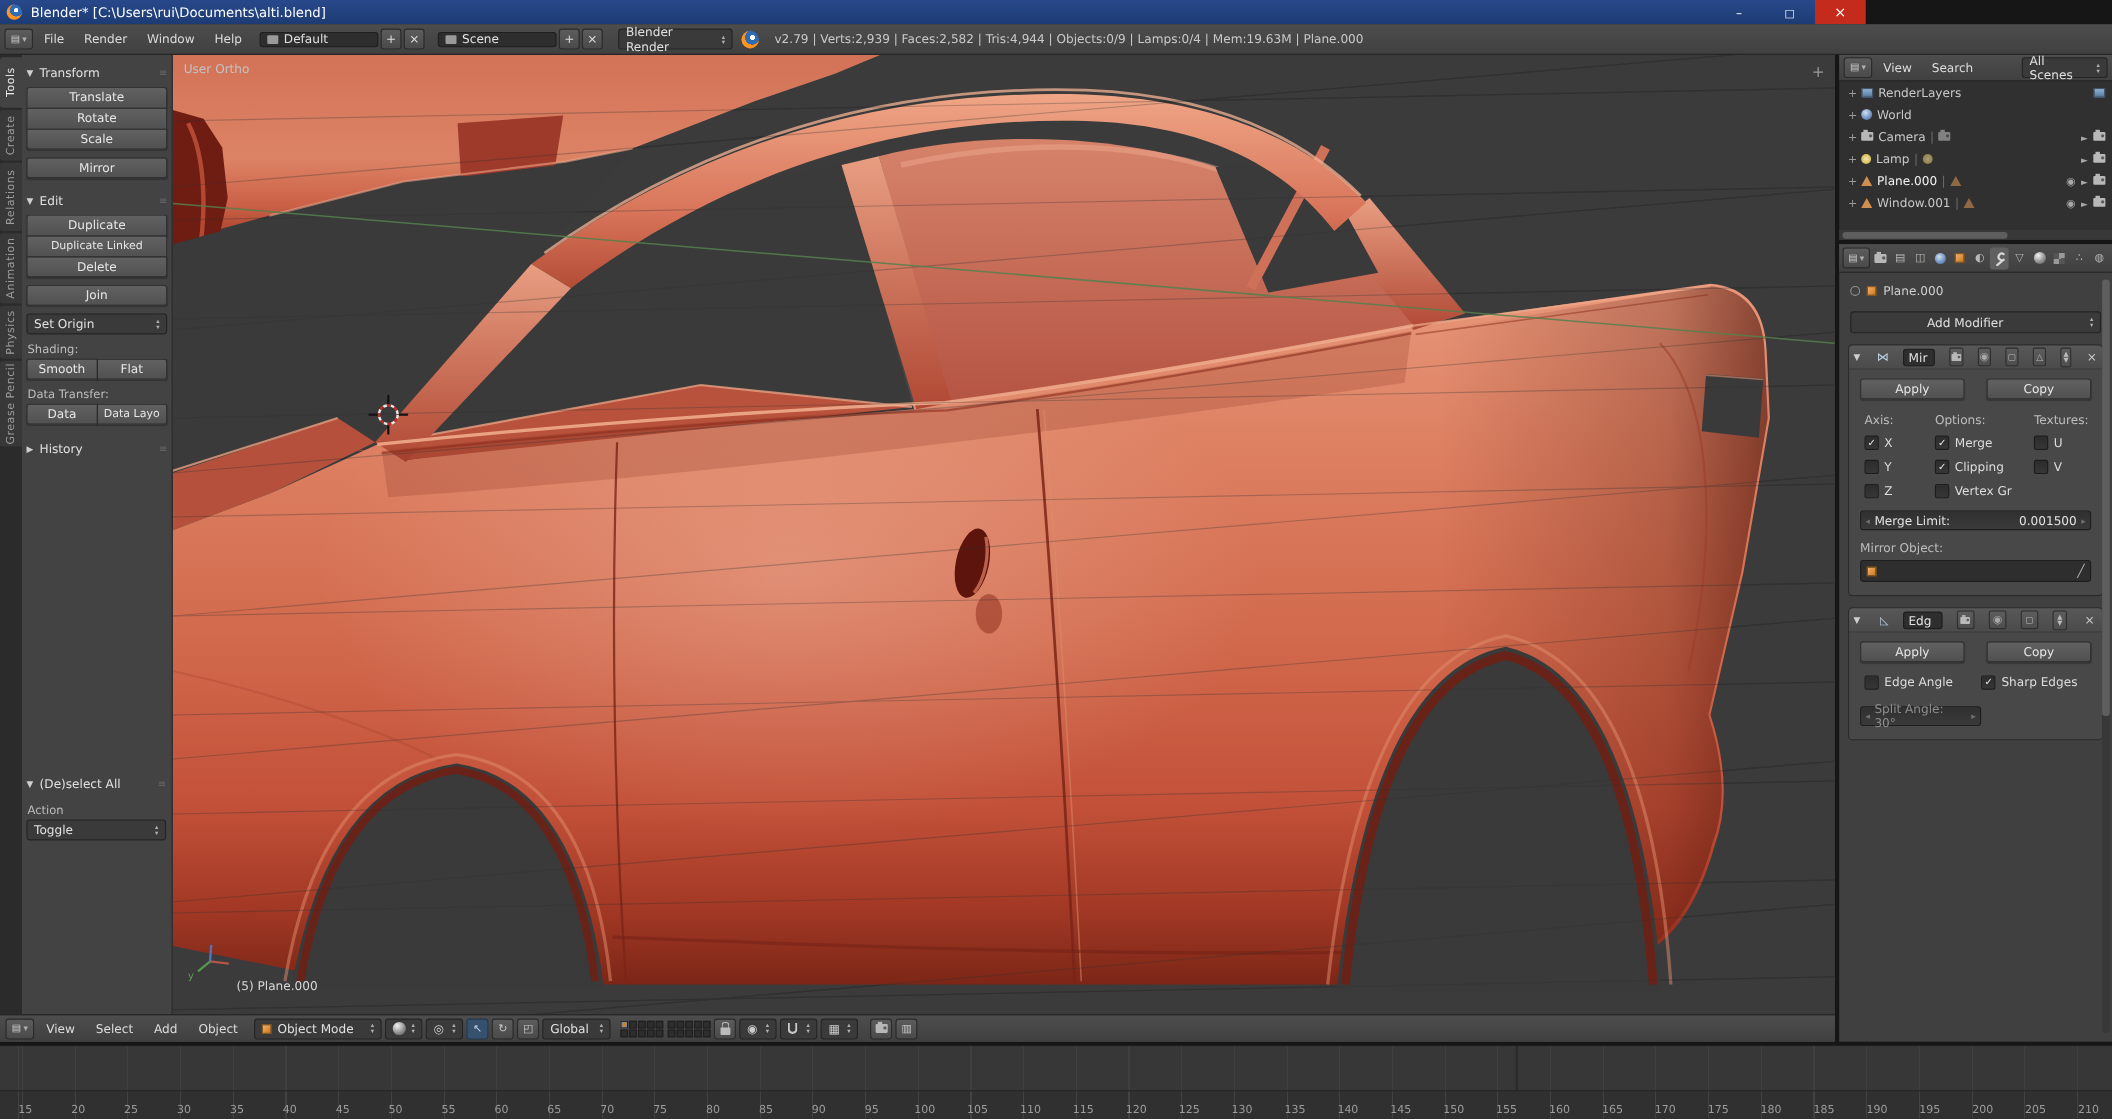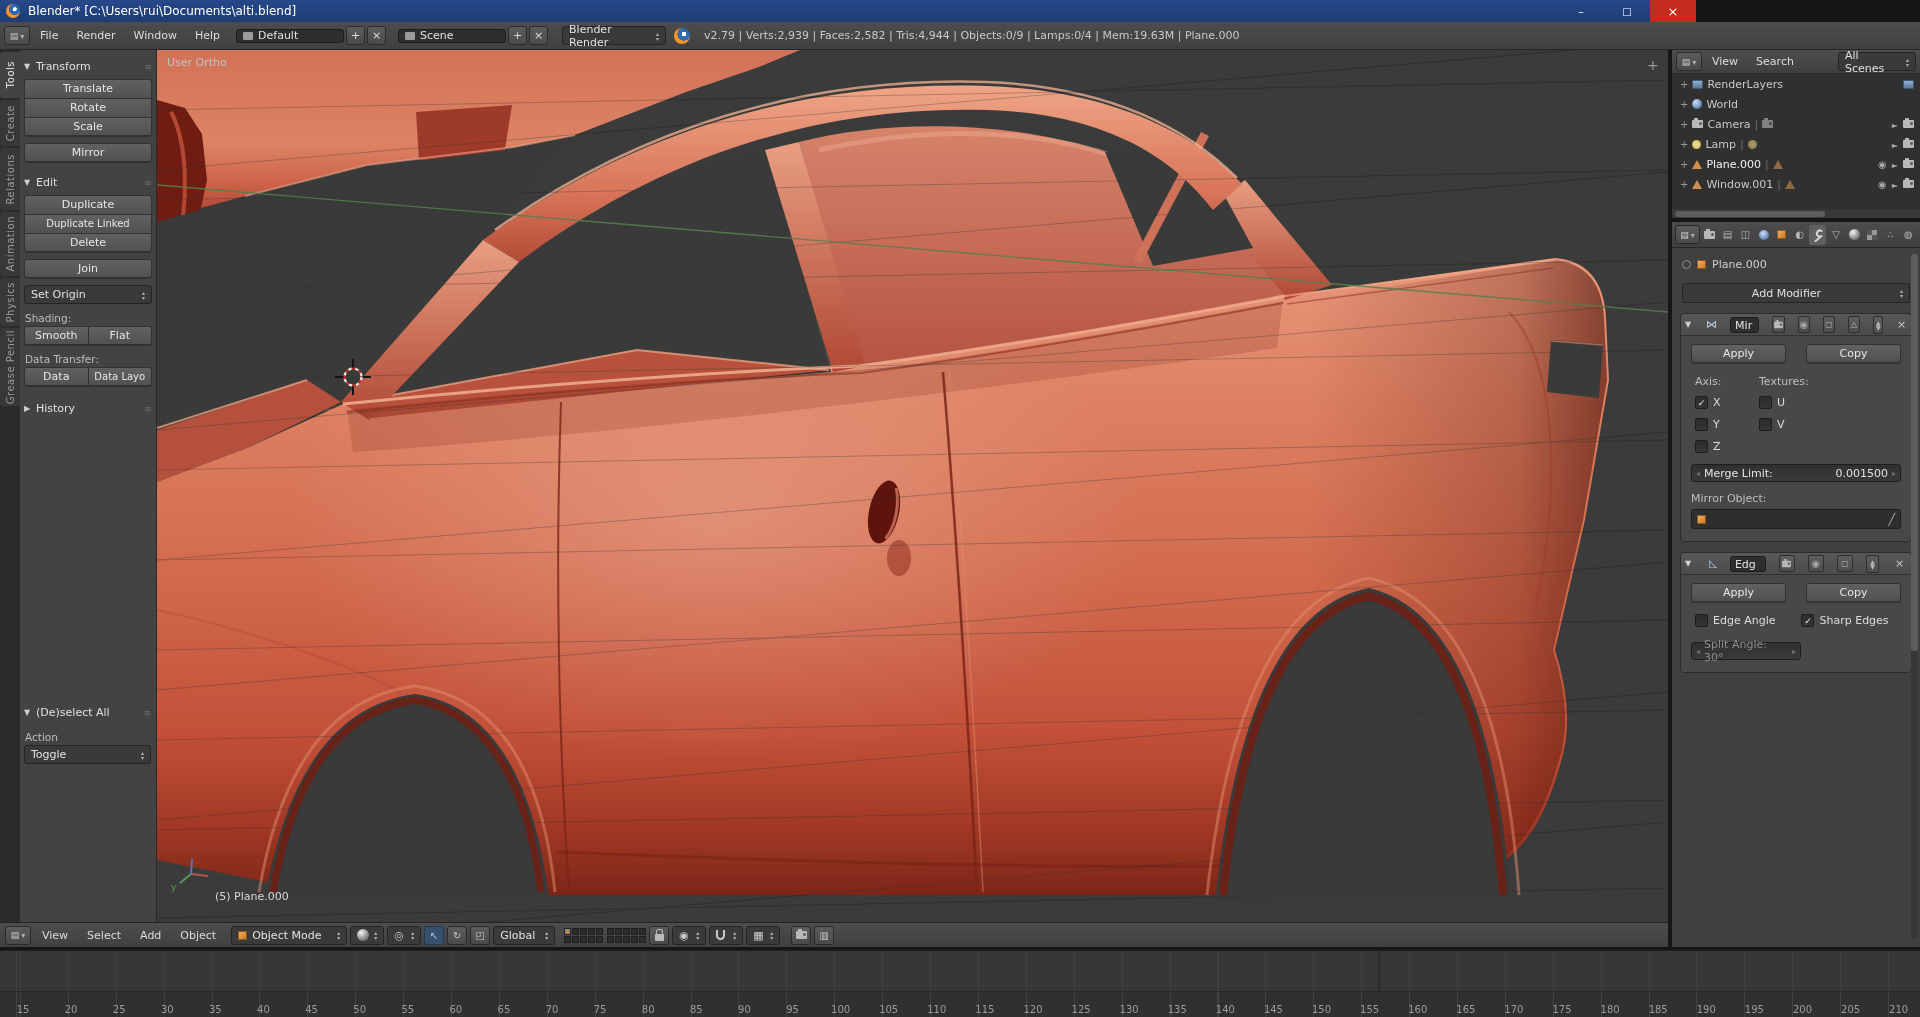--- a/index.html
+++ b/index.html
@@ -680,20 +680,35 @@
         <label class="cb">
             <span class="cbbox"></span>
             <span>Y</span>
           </label>
         <label class="cb">
             <span class="cbbox"></span>
             <span>Z</span>
           </label>
       </div>
       <div>
+        <div class="colhead">Options:</div>
+        <label class="cb">
+            <span class="cbbox checked"></span>
+            <span>Merge</span>
+          </label>
+        <label class="cb">
+            <span class="cbbox checked"></span>
+            <span>Clipping</span>
+          </label>
+        <label class="cb">
+            <span class="cbbox"></span>
+            <span>Vertex Gr</span>
+          </label>
+      </div>
+      <div>
         <div class="colhead">Textures:</div>
         <label class="cb">
             <span class="cbbox"></span>
             <span>U</span>
           </label>
         <label class="cb">
             <span class="cbbox"></span>
             <span>V</span>
           </label>
       </div>

